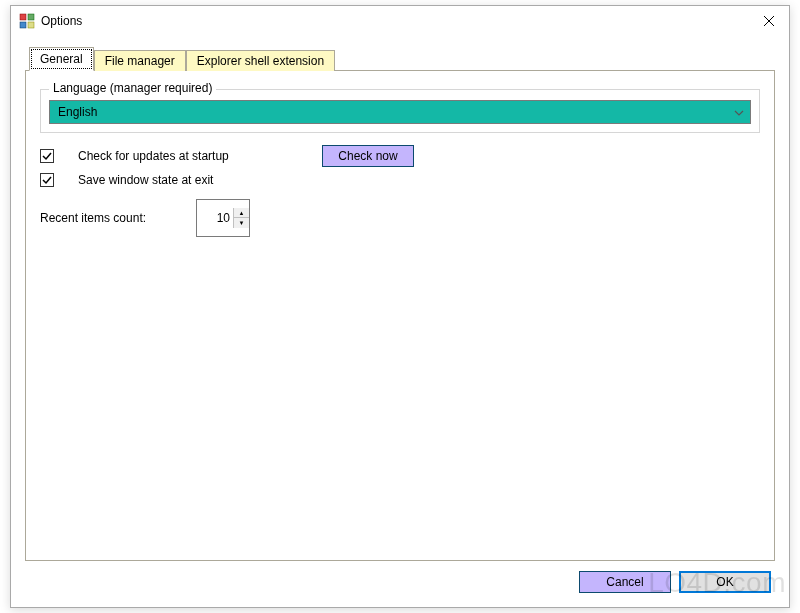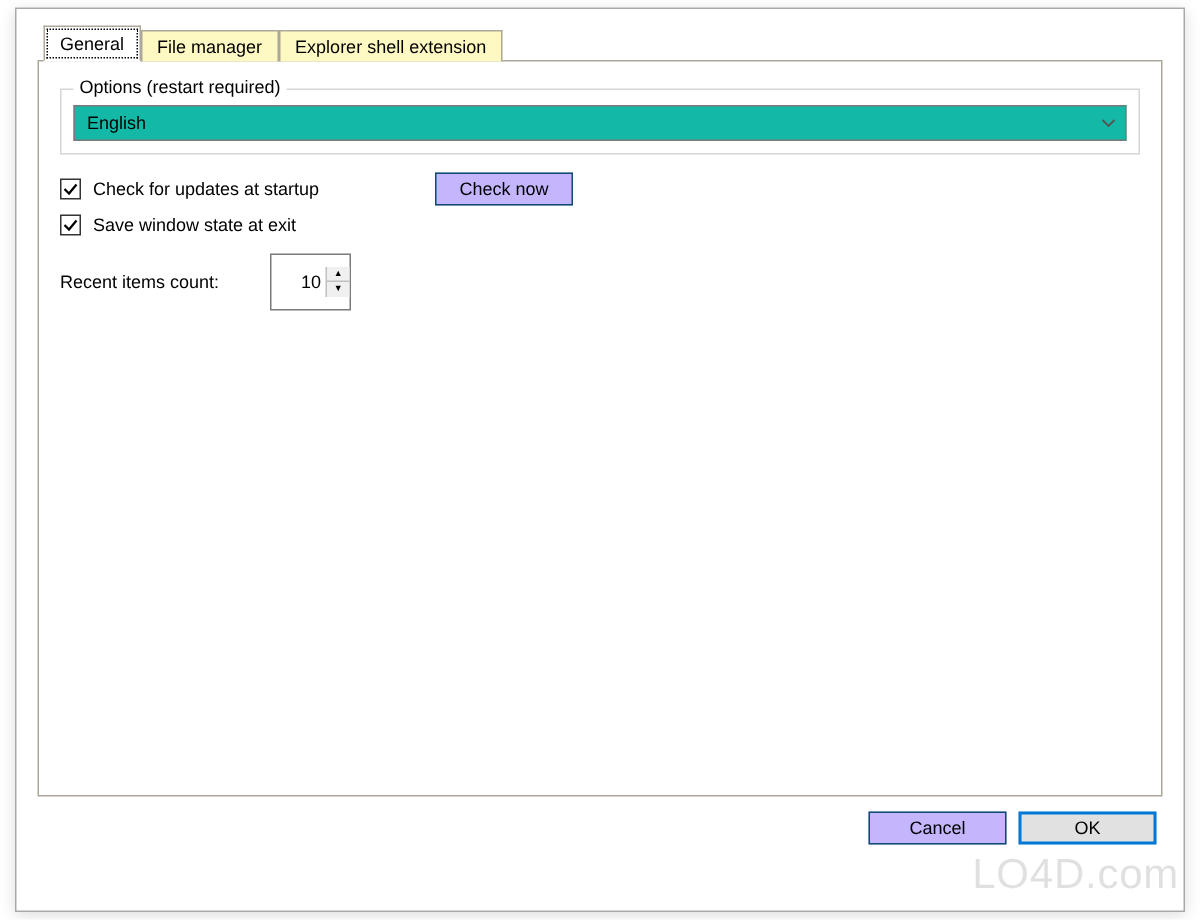--- a/index.html
+++ b/index.html
@@ -114,21 +114,21 @@
       align-items: center;
       justify-content: space-between;
       padding: 0 6px 0 8px;
       cursor: pointer;
     }
     .combo .chev { font-size: 10px; color: #555; }
     .row {
       display: flex;
       align-items: center;
       margin: 6px 0;
-      gap: 8px;
+      gap: 24px;
     }
     .checkbox {
       width: 14px;
       height: 14px;
       border: 1px solid #333;
       display: inline-flex;
       align-items: center;
       justify-content: center;
       background: #fff;
       cursor: pointer;
@@ -196,31 +196,48 @@
       letter-spacing: 0.5px;
       pointer-events: none;
       font-family: Arial, sans-serif;
       margin-top: 36px;
     }
   </style>
 </head>
 <body>
 
 <div class="window">
+  <div class="titlebar">
+    <span class="app-icon">
+      <svg viewBox="0 0 16 16">
+        <rect x="1" y="1" width="6" height="6" fill="#d44" stroke="#800" stroke-width="0.5"></rect>
+        <rect x="9" y="1" width="6" height="6" fill="#6a6" stroke="#060" stroke-width="0.5"></rect>
+        <rect x="1" y="9" width="6" height="6" fill="#48c" stroke="#036" stroke-width="0.5"></rect>
+        <rect x="9" y="9" width="6" height="6" fill="#dd8" stroke="#880" stroke-width="0.5"></rect>
+      </svg>
+    </span>
+    <span class="title">Options</span>
+    <span class="close">
+      <svg width="10" height="10" viewBox="0 0 10 10">
+        <line x1="0" y1="0" x2="10" y2="10" stroke="#000" stroke-width="1"></line>
+        <line x1="10" y1="0" x2="0" y2="10" stroke="#000" stroke-width="1"></line>
+      </svg>
+    </span>
+  </div>
 
   <div class="client-area">
     <div class="tab-strip">
       <div class="tab active">General</div>
       <div class="tab">File manager</div>
       <div class="tab">Explorer shell extension</div>
     </div>
 
     <div class="tab-panel">
       <div class="groupbox">
-        <div class="legend">Options (restart required)</div>
+        <div class="legend">Language (manager required)</div>
         <div class="combo">
           <span>English</span>
           <span class="chev">
             <svg width="10" height="6" viewBox="0 0 10 6">
                 <path d="M1 1 L5 5 L9 1" fill="none" stroke="#555" stroke-width="1.2"></path>
               </svg>
           </span>
         </div>
       </div>
 

